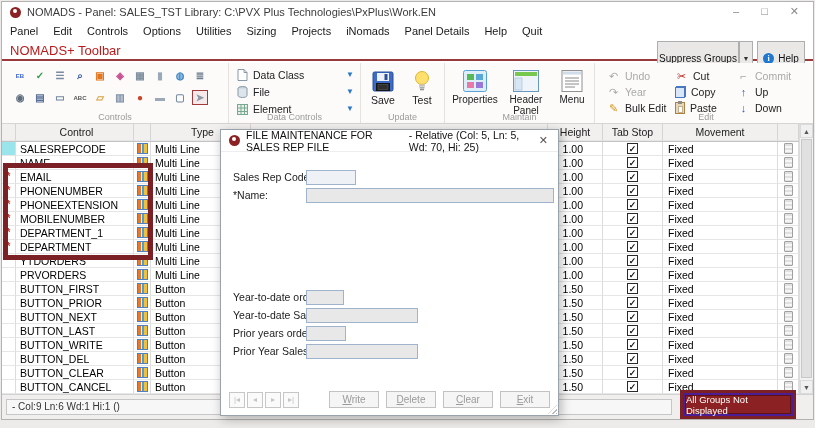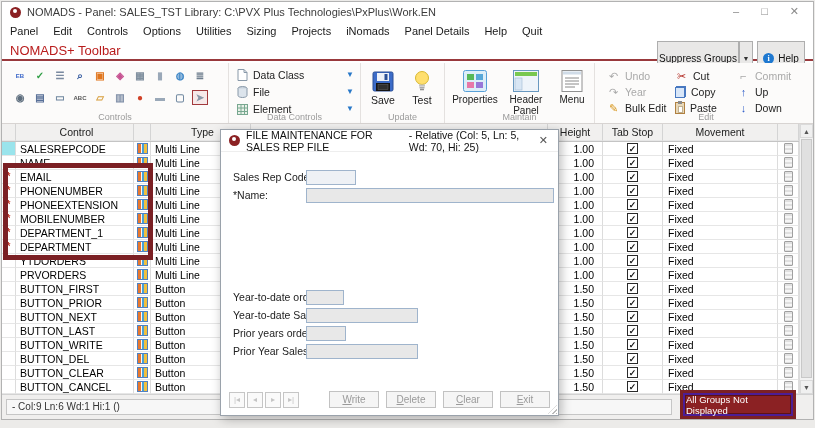--- a/index.html
+++ b/index.html
@@ -60,21 +60,21 @@
   .grid { position:absolute; top:122px; left:0; width:811px; height:270px; font-size:10.5px; color:#000; background:#fff; }
   .ghead { display:flex; height:18px; background:#f1f0ef; border-bottom:1px solid #c4c4c4; font-size:10.5px; color:#222; }
   .ghead .cell { display:flex; align-items:center; justify-content:center; border-right:1px solid #d4d4d4; }
   .grow { display:flex; height:14px; }
   .cell { border-right:1px solid #dcdcdc; border-bottom:1px solid #e6e6e6; display:flex; align-items:center; overflow:hidden; white-space:nowrap; }
   .c-sel { width:14px; justify-content:center; }
   .c-control { width:118px; padding-left:4px; }
   .c-ticon { width:17px; justify-content:center; }
   .c-type { width:100px; padding-left:4px; }
   .c-fill { width:297px; }
-  .c-height { width:55px; justify-content:flex-end; padding-right:8px; }
+  .c-height { width:55px; justify-content:flex-end; padding-right:19px; }
   .c-tab { width:60px; justify-content:center; }
   .c-move { width:115px; padding-left:5px; }
   .c-ricon { width:21px; justify-content:center; }
   .sel-cyan { background:#9ae4ec; }
   .marker { color:#c23b2e; font-size:10px; font-weight:bold; line-height:8px; }
   .type-icon { width:11px; height:11px; border:1px solid #5080c0; background:linear-gradient(90deg,#e8782e 0 30%,#fafafa 30% 42%,#48a0d8 42% 68%,#f0c040 68% 100%); }
   .checkbox { width:11px; height:11px; border:1px solid #2a2a2a; background:#fff; font-size:9px; line-height:10px; text-align:center; font-weight:bold; color:#111; }
   .ricon { width:9px; height:11px; border:1px solid #a0a0a0; background:repeating-linear-gradient(#e0e0e0 0 2px,#f6f6f6 2px 4px); border-radius:1px; }
   .vscroll { position:absolute; right:0; top:0; width:14px; height:270px; background:#f2f2f2; border-left:1px solid #dcdcdc; }
   .vs-btn { position:absolute; left:0; width:13px; height:14px; font-size:7px; color:#555; text-align:center; line-height:14px; background:#f0f0f0; border:1px solid #dadada; }

